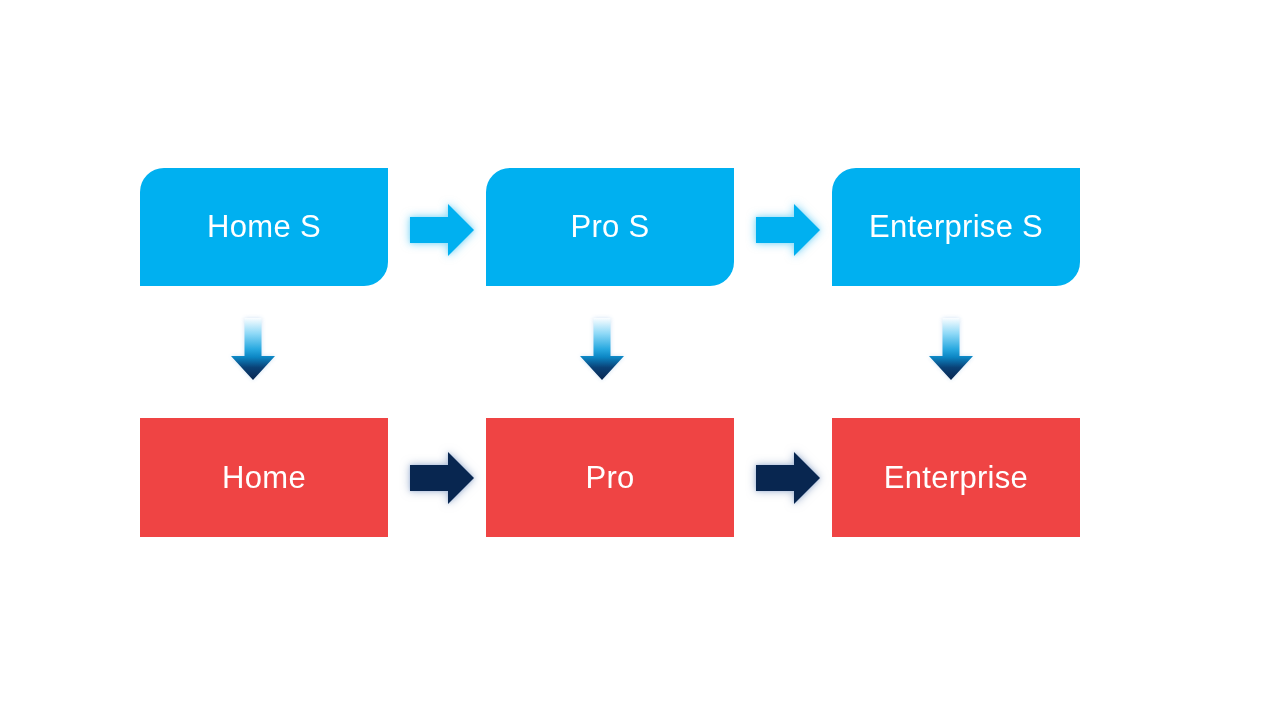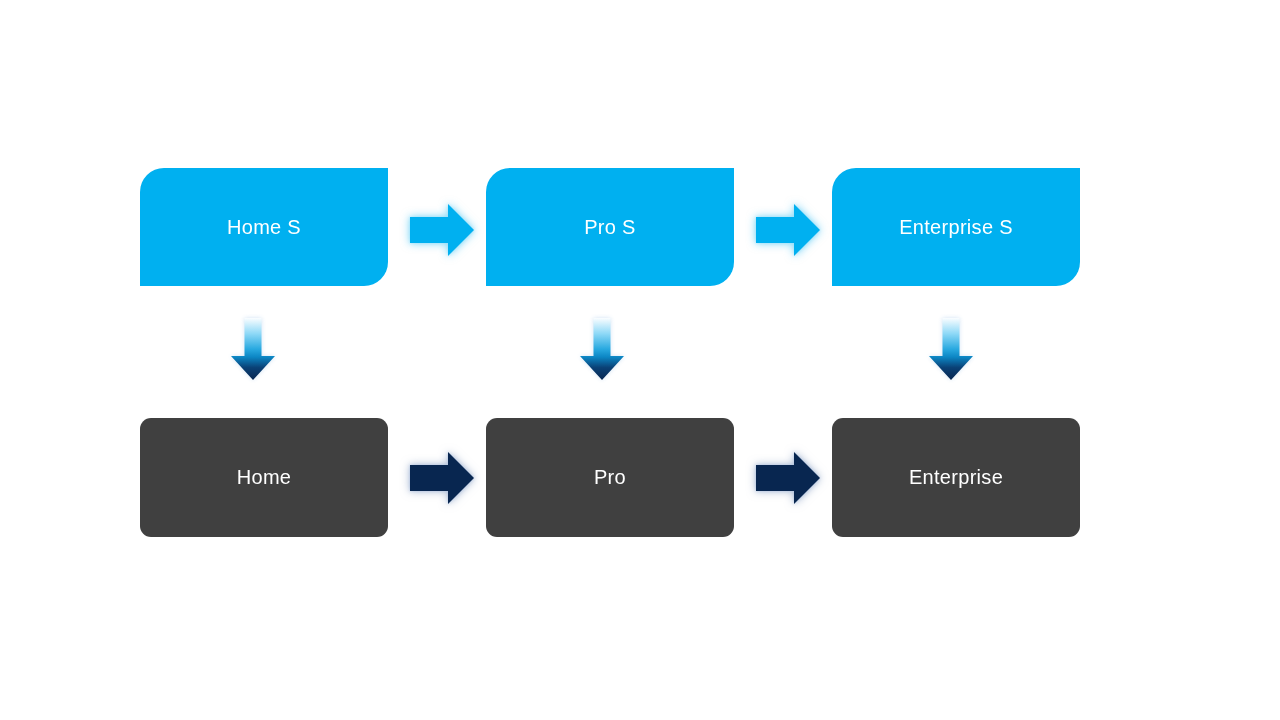--- a/index.html
+++ b/index.html
@@ -21,26 +21,26 @@
     height: 118px;
     display: flex;
     align-items: center;
     justify-content: center;
   }
   .node-light {
     background: #00B0F0;
     border-radius: 24px 0 24px 0;
   }
   .node-dark {
-    background: #404040;
-    border-radius: 11px;
+    background: #ef4444;
+    border-radius: 0;
   }
   .node-label {
     color: #ffffff;
-    font-size: 20px;
+    font-size: 31px;
     font-weight: 400;
     letter-spacing: 0.3px;
     white-space: nowrap;
   }
   .row-top .node    { top: 168px; }
   .row-bottom .node { top: 418px; height: 119px; }
   .col-1 { left: 140px; }
   .col-2 { left: 486px; align-items: center; }
   .col-3 { left: 832px; text-align: right; }
 

